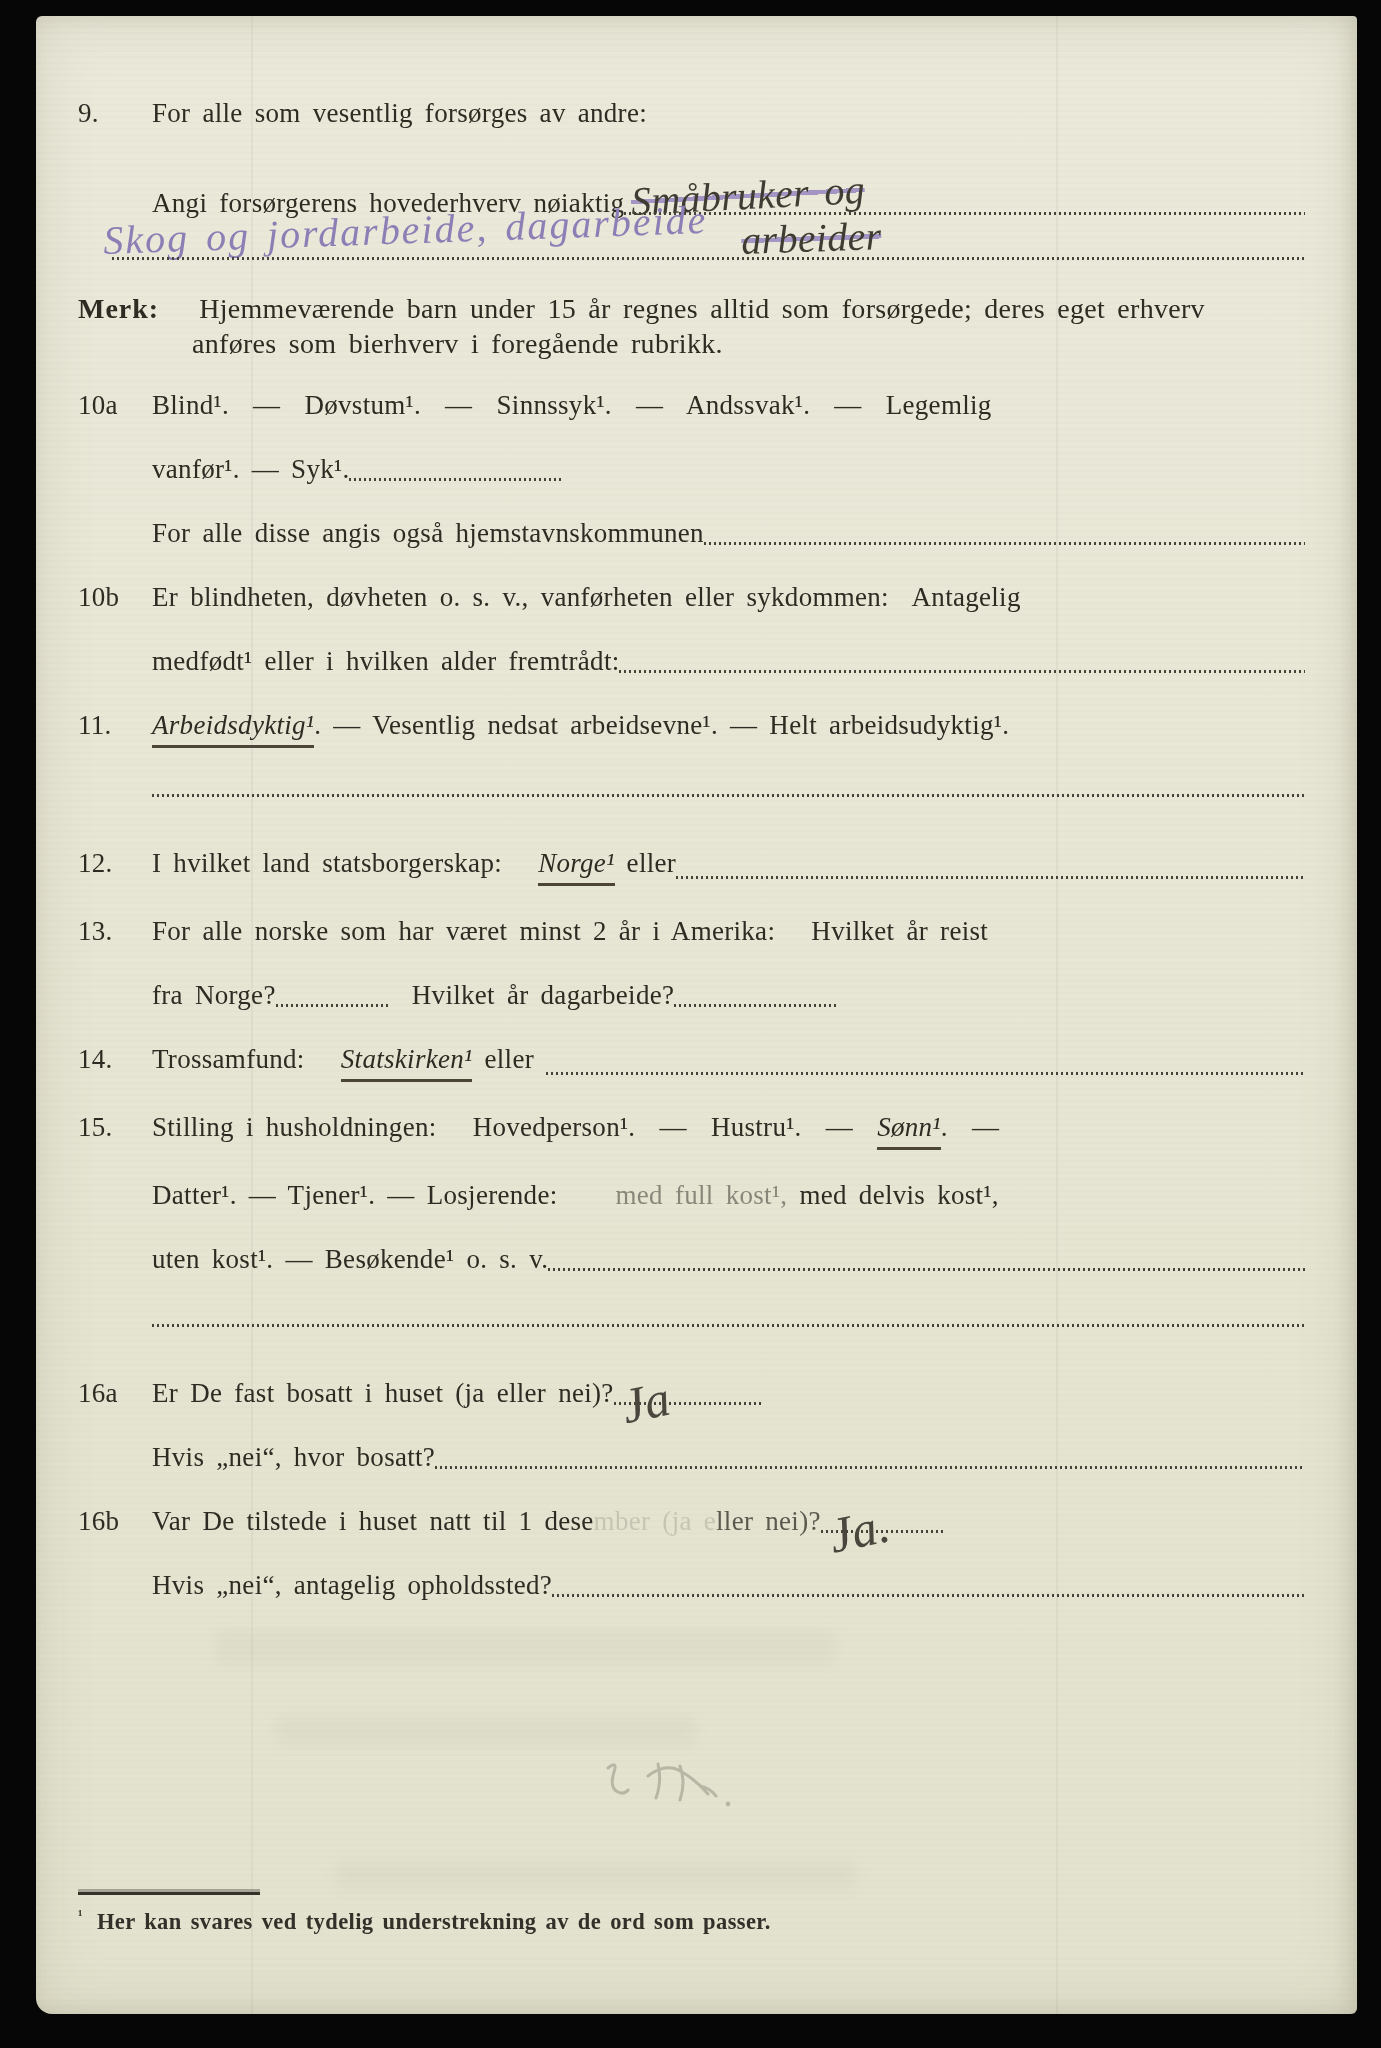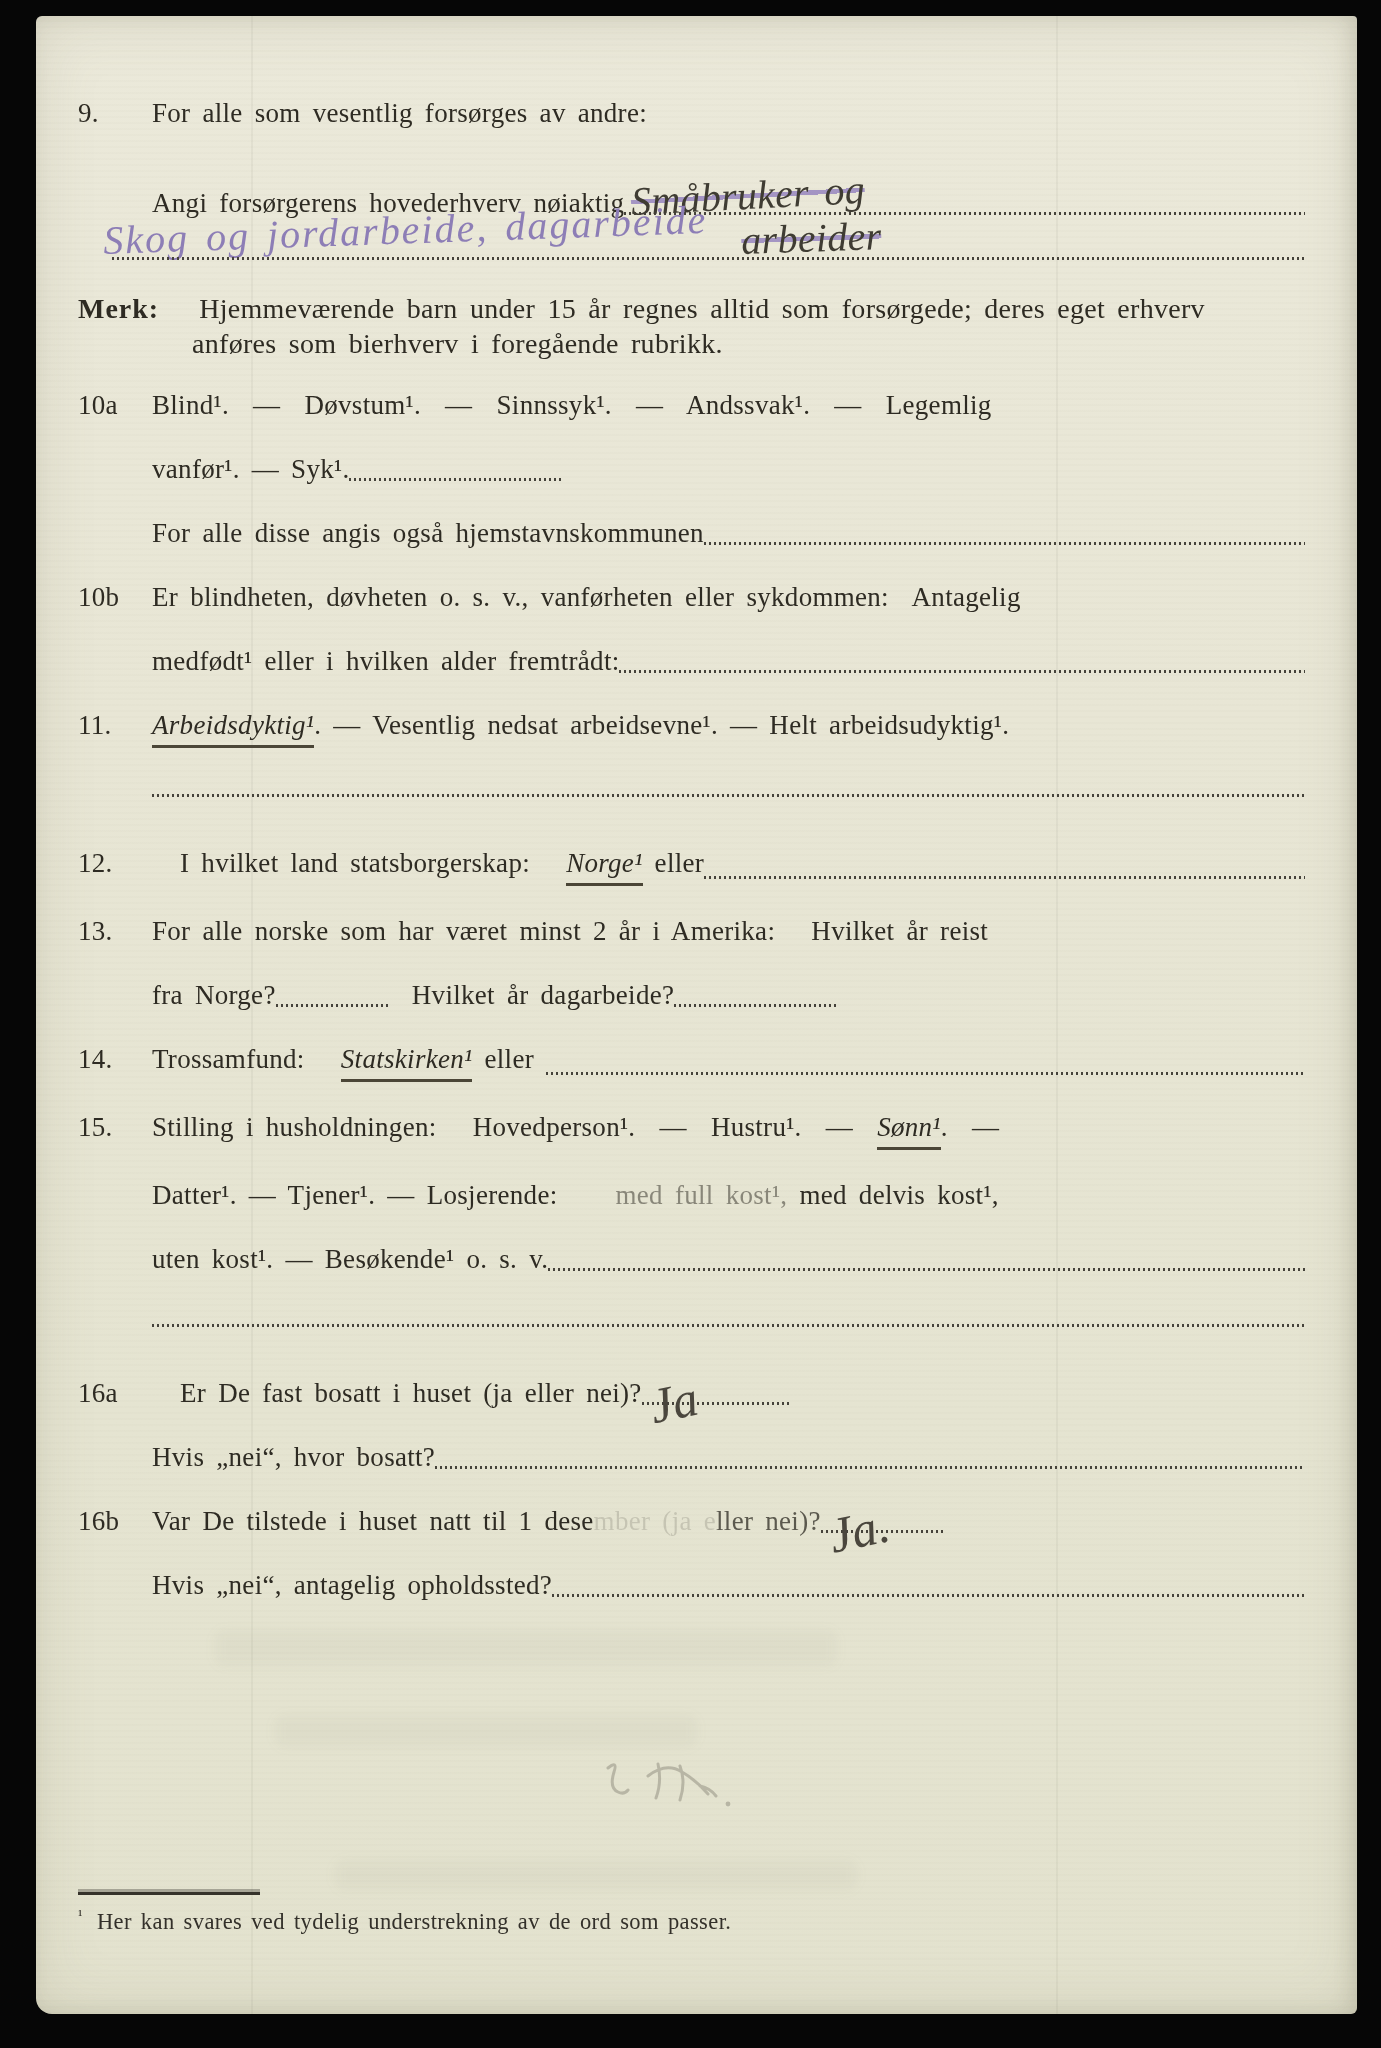--- a/index.html
+++ b/index.html
@@ -26,21 +26,21 @@
   .body{flex:1 1 auto;display:flex;align-items:baseline;white-space:pre;position:relative;min-width:0;}
   .t{white-space:pre;}
 
   .q1{margin-top:12px;}
   .lg{margin-top:52px;text-align:right;}
   .note{margin-top:16px;font-size:28px;line-height:33px;}
   .note .num{font-weight:bold;letter-spacing:1px;}
   .note .body,.note2 .body{padding-left:40px;}
   .note2{margin-top:2px;font-size:28px;line-height:33px;}
   .sep{margin-top:46px;height:8px;}
-  .aftersep{margin-top:42px;gap:28px;}
+  .aftersep{margin-top:42px;}
   .hwline{margin-top:0;height:54px;}
   .hwline .body{display:block;}
   .hwline .body::after{content:"";position:absolute;left:-40px;right:0;bottom:4px;height:3px;
     background-image:repeating-linear-gradient(90deg,#45423a 0 2px,rgba(0,0,0,0) 2px 5px);}
 
   .dots{flex:1 1 auto;align-self:flex-end;height:3px;margin-bottom:7px;position:relative;
     background-image:repeating-linear-gradient(90deg,#45423a 0 2px,rgba(0,0,0,0) 2px 5px);}
   .gap{flex:0 0 auto;}
   .sep .dots{margin-bottom:0;}
 
@@ -56,21 +56,21 @@
   .hw-ja{color:#4a463d;font-size:50px;transform:rotate(-12deg);bottom:-16px;}
   .hwflow{position:relative;display:inline-block;font-style:italic;white-space:pre;
           transform:rotate(-2deg);transform-origin:left bottom;}
   .hwflow.hw-purple{font-size:40px;margin-left:-48px;letter-spacing:2px;}
   .hwflow.hw-pencil{font-size:40px;margin-left:34px;}
   .strike-purple{background:linear-gradient(180deg,rgba(0,0,0,0) 44%,rgba(146,128,190,.8) 44%,rgba(146,128,190,.8) 56%,rgba(0,0,0,0) 56%);}
 
   .footnote{position:absolute;left:42px;top:1876px;color:#2e2b23;}
   .footnote .rule{width:182px;height:3px;background:#35322a;margin-bottom:12px;
     box-shadow:0 -3px 0 rgba(53,50,42,.35);}
-  .footnote .fn-text{font-size:22.5px;font-weight:normal;letter-spacing:.4px;word-spacing:3px;color:#33302a;}
+  .footnote .fn-text{font-size:22.5px;font-weight:bold;letter-spacing:.4px;word-spacing:3px;color:#33302a;}
   .fn-sup{font-size:15px;vertical-align:super;margin-right:14px;}
 
   .scribble{position:absolute;left:560px;top:1730px;opacity:.32;}
 </style>
 </head>
 <body>
 
 <div class="paper">
   <div class="fold" style="left:215px"></div>
   <div class="fold" style="left:1020px"></div>

